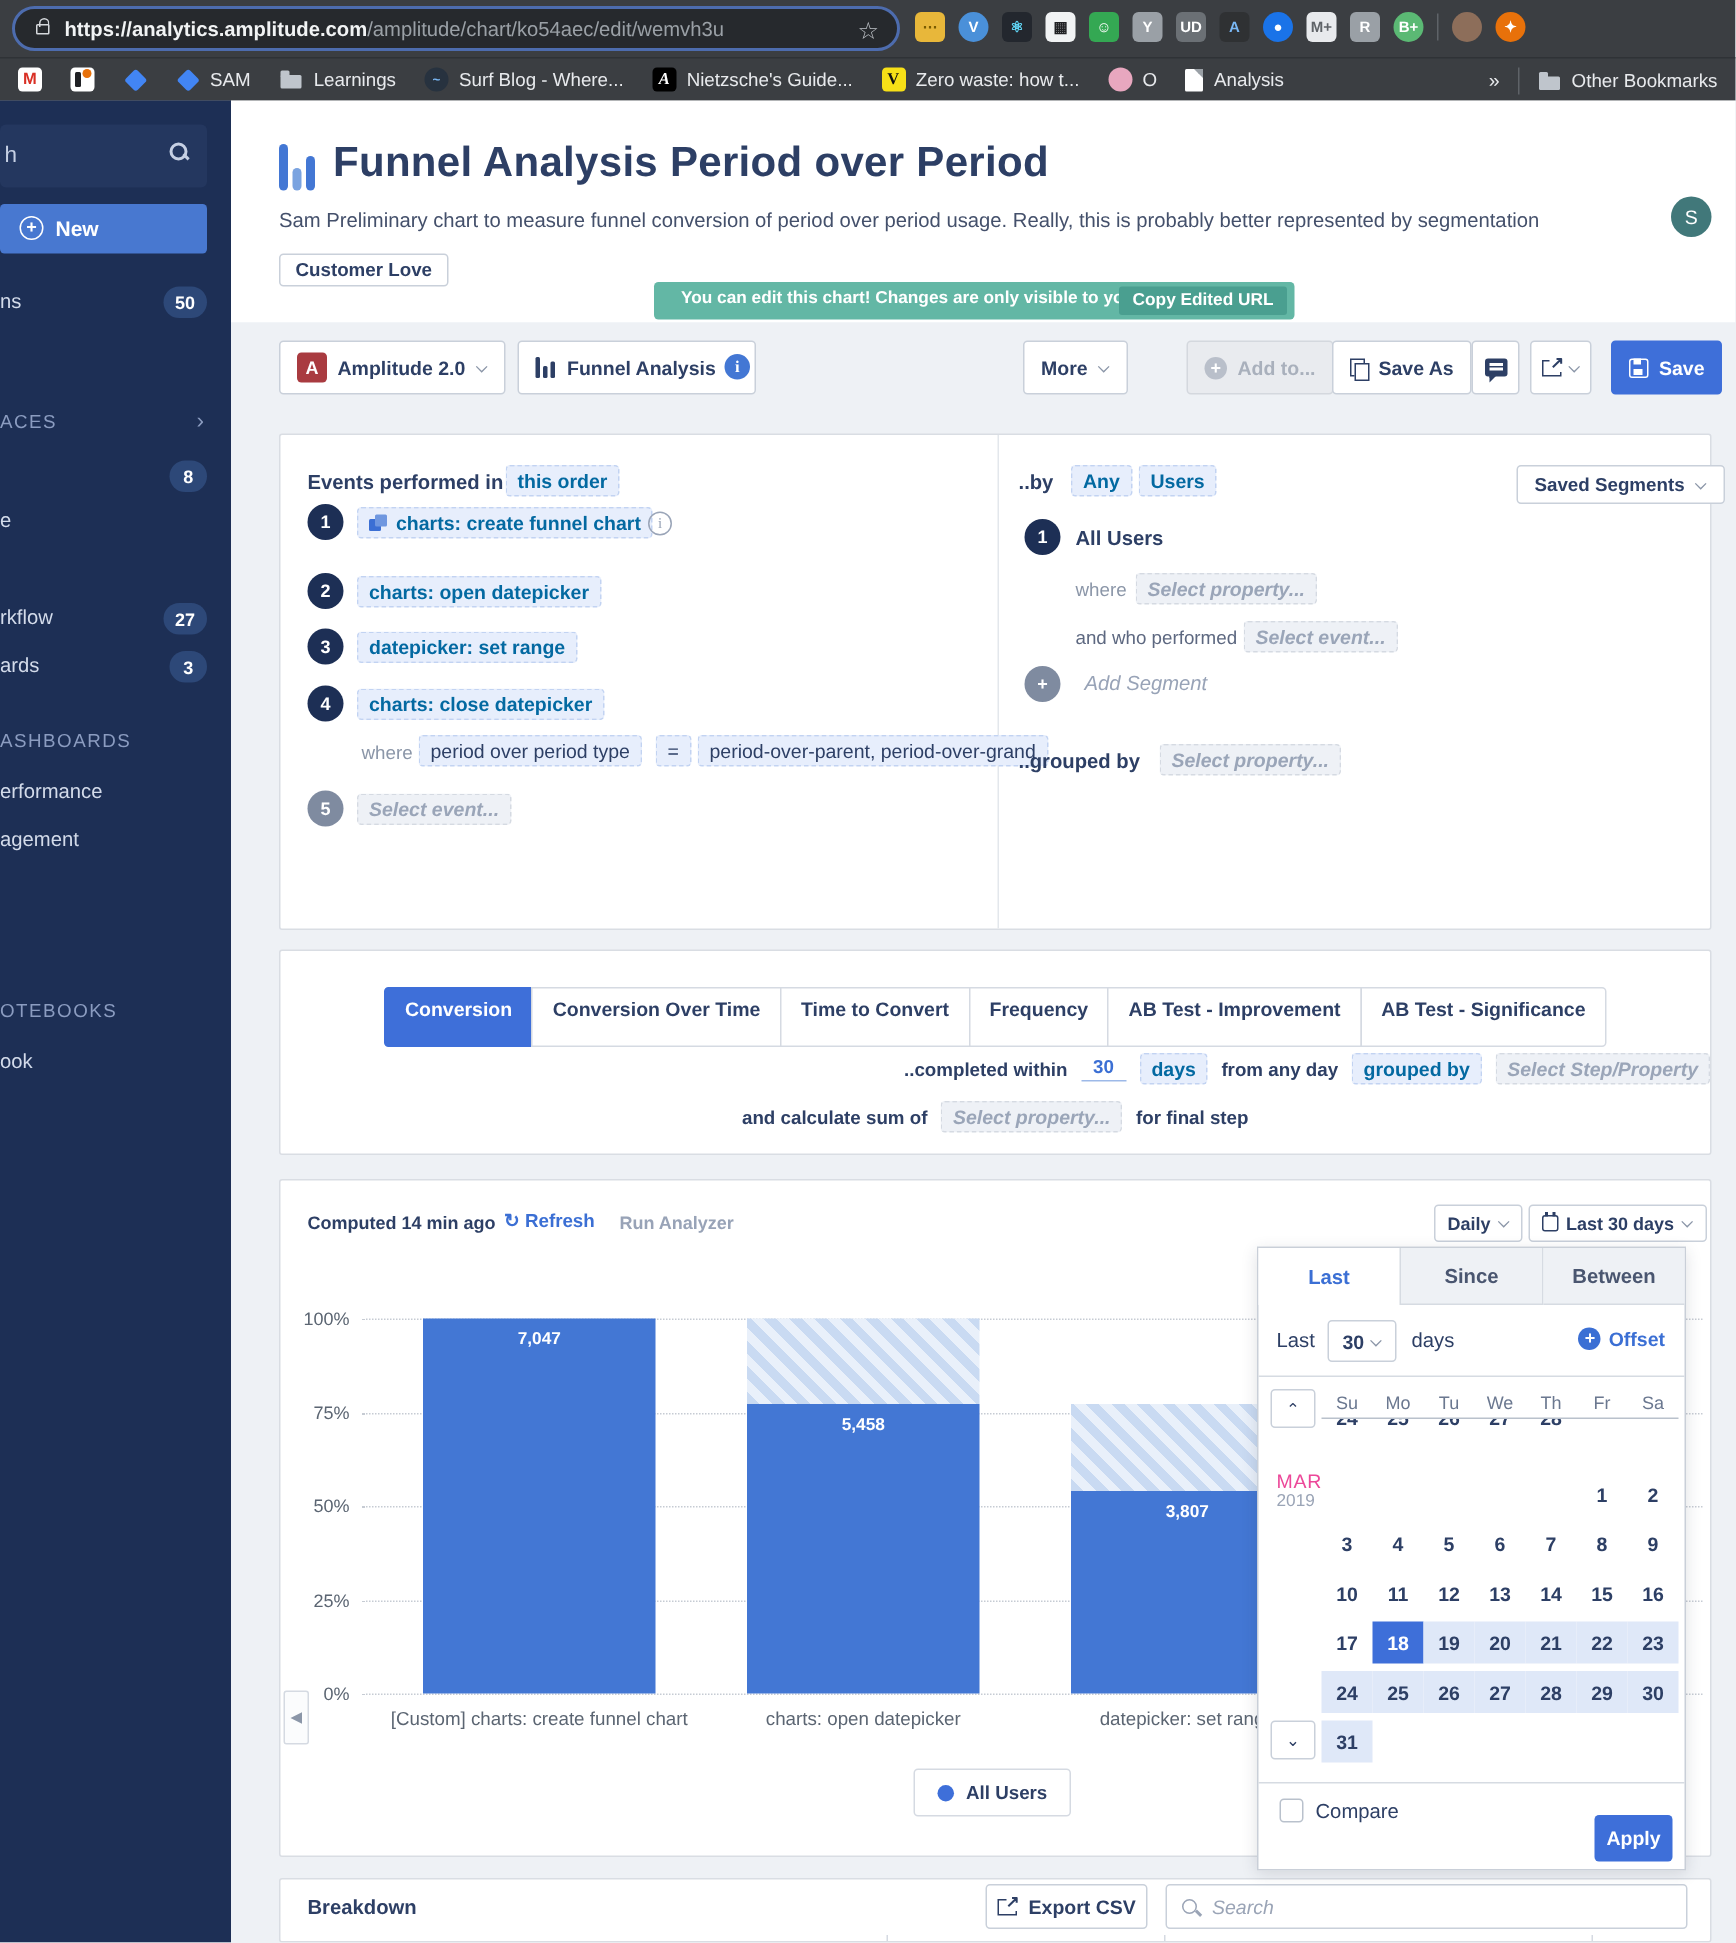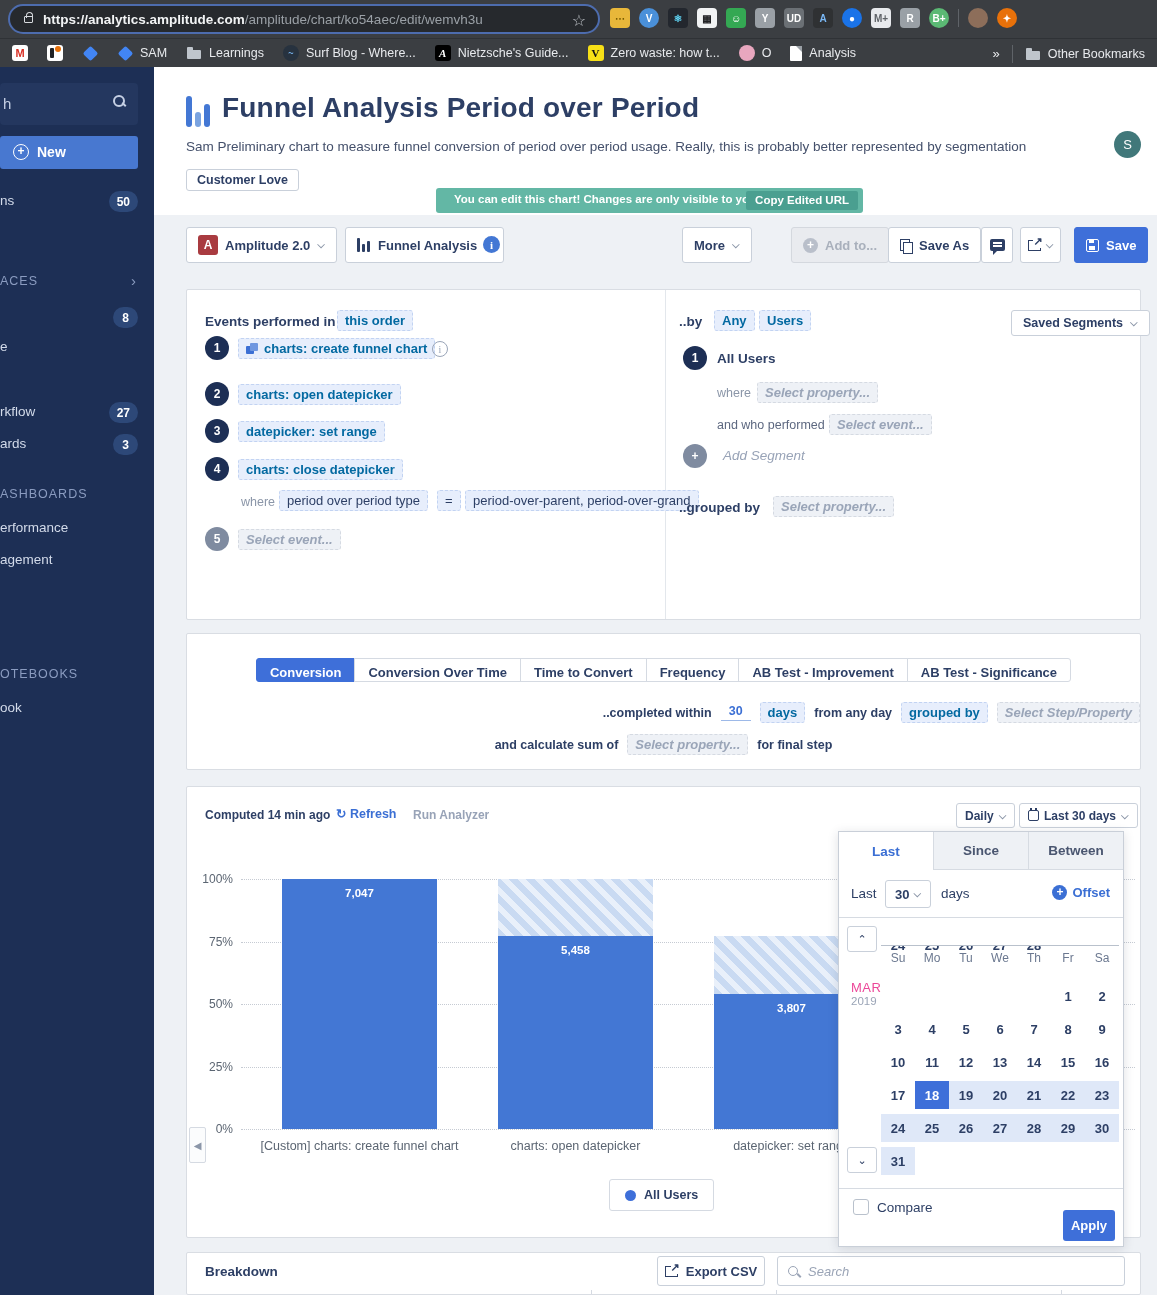--- a/index.html
+++ b/index.html
@@ -105,21 +105,21 @@
   .step-circle.gray { background:#7f8ba0; }
   .gray-word { position:absolute; color:#8b96a8; font-size:12.5px; }
   .icon-stack { width:12px; height:12px; position:relative; flex:none; }
   .icon-stack::before { content:""; position:absolute; left:0; top:3px; width:8px; height:8px; background:#3b6fd4; border-radius:1px; }
   .icon-stack::after { content:""; position:absolute; left:4px; top:0; width:8px; height:8px; background:#6f97e0; border-radius:1px; }
   .icon-info-o { position:absolute; width:16px; height:16px; border:1.5px solid #9aa5b8; border-radius:50%; color:#9aa5b8; font-size:10px; font-family:"Liberation Serif",serif; display:flex; align-items:center; justify-content:center; }
   .trunc { max-width:234px; overflow:hidden; }
 
   #card-tabs { left:186px; top:633px; width:955px; height:137px; }
   .tabs-row { position:absolute; left:0; top:24px; width:100%; display:flex; justify-content:center; }
-  .tab { height:24px; line-height:28px; padding:0 13px; border:1px solid #d5dae2; background:#fff; color:#2d3f65; font-size:13px; font-weight:bold; margin-left:-1px; white-space:nowrap; }
+  .tab { height:40px; line-height:28px; padding:0 13px; border:1px solid #d5dae2; background:#fff; color:#2d3f65; font-size:13px; font-weight:bold; margin-left:-1px; white-space:nowrap; }
   .tab:first-child { border-radius:3px 0 0 3px; margin-left:0; }
   .tab:last-child { border-radius:0 3px 3px 0; }
   .tab.active { background:#3e6fd9; border-color:#3e6fd9; color:#fff; }
   .cond-row { position:absolute; width:100%; display:flex; justify-content:center; align-items:center; gap:9px; font-size:12.5px; font-weight:bold; color:#2d3f65; }
   .num-blue { color:#3b6fd4; border-bottom:1px solid #9db9e8; padding:0 8px 2px; }
 
   #card-chart { left:186px; top:786px; width:955px; height:452px; }
   .computed { position:absolute; left:18px; top:21px; font-size:12px; font-weight:bold; color:#2d3f65; }
   .refresh { position:absolute; left:149px; top:19px; font-size:12.5px; font-weight:bold; color:#3b6fd4; }
   .runan { position:absolute; left:226px; top:21px; font-size:12px; font-weight:bold; color:#98a3b7; }
@@ -146,21 +146,21 @@
   .pp-tab.active { background:#fff; color:#3b6fd4; border-bottom:none; }
   .pp-lastrow { position:absolute; left:0; top:38px; width:100%; height:48px; border-bottom:1px solid #d6dbe2; }
   .pp-last-lbl { position:absolute; left:12px; top:16px; font-size:13.5px; color:#2d3f65; }
   .pp-select { position:absolute; left:46px; top:10px; width:46px; height:28px; border:1px solid #c9d0da; border-radius:3px; font-size:13px; font-weight:bold; color:#2d3f65; display:flex; align-items:center; justify-content:center; gap:4px; }
   .pp-days { position:absolute; left:102px; top:16px; font-size:13.5px; color:#2d3f65; }
   .pp-offset { position:absolute; right:13px; top:15px; font-size:13px; font-weight:bold; color:#3b6fd4; display:flex; align-items:center; gap:5px; }
   .plus-circle-blue { width:15px; height:15px; border-radius:50%; background:#3b6fd4; color:#fff; font-size:12px; line-height:15px; text-align:center; font-weight:bold; }
   .pp-upbtn, .pp-downbtn { position:absolute; left:8px; width:30px; height:26px; border:1px solid #c9d0da; border-radius:3px; background:#fff; color:#2d3f65; font-size:11px; display:flex; align-items:center; justify-content:center; }
   .pp-upbtn { top:94px; } .pp-downbtn { top:315px; }
   .cal-heads { position:absolute; left:42px; top:96px; display:flex; }
-  .cal-heads span { width:34px; text-align:center; font-size:12px; color:#6b7890;margin-top:23px; }
+  .cal-heads span { width:34px; text-align:center; font-size:12px; color:#6b7890; }
   .cal-underline { position:absolute; left:42px; top:113px; width:238px; border-top:1px solid #b9c1cc; }
   .cal-clip { position:absolute; left:42px; top:114px; height:11px; overflow:hidden; display:flex; }
   .cal-clip span { width:34px; text-align:center; font-size:13px; font-weight:bold; color:#2d3f65; transform:translateY(-8px); }
   .month-lbl { position:absolute; left:12px; top:148px; }
   .month-lbl .m { font-size:13px; color:#ec4899; letter-spacing:.5px; }
   .month-lbl .y { font-size:11.5px; color:#9aa4b6; }
   .cal-grid { position:absolute; left:42px; top:150px; width:238px; }
   .cal-row { display:flex; height:33px; }
   .cal-cell { width:34px; height:28px; display:flex; align-items:center; justify-content:center; font-size:13px; font-weight:bold; color:#2d3f65; }
   .cal-cell.range { background:#dfe8f8; }

